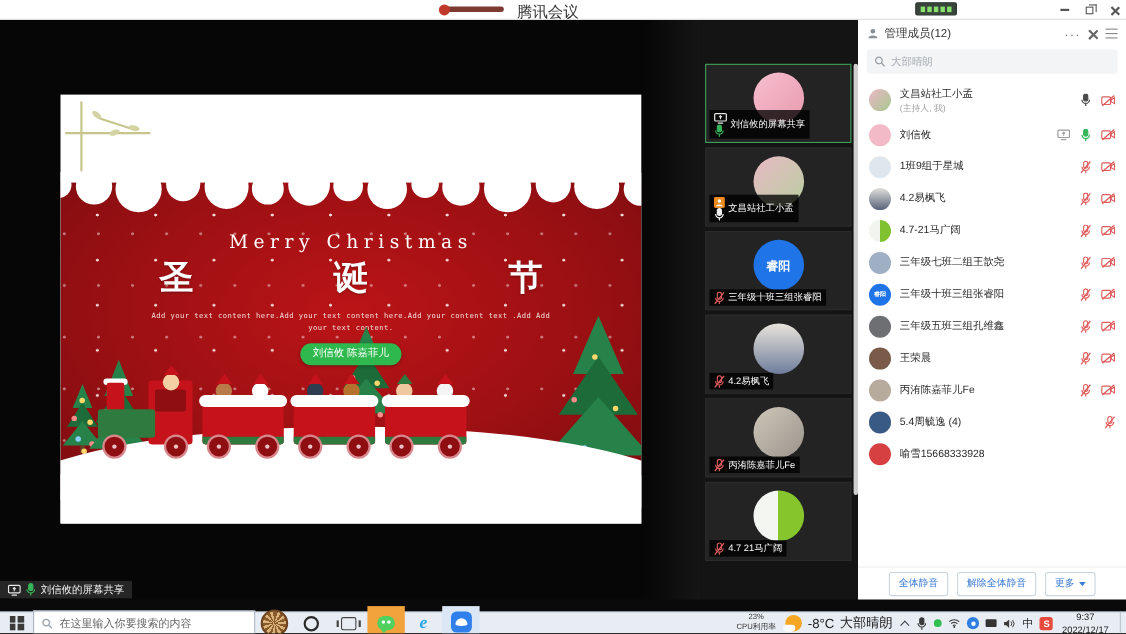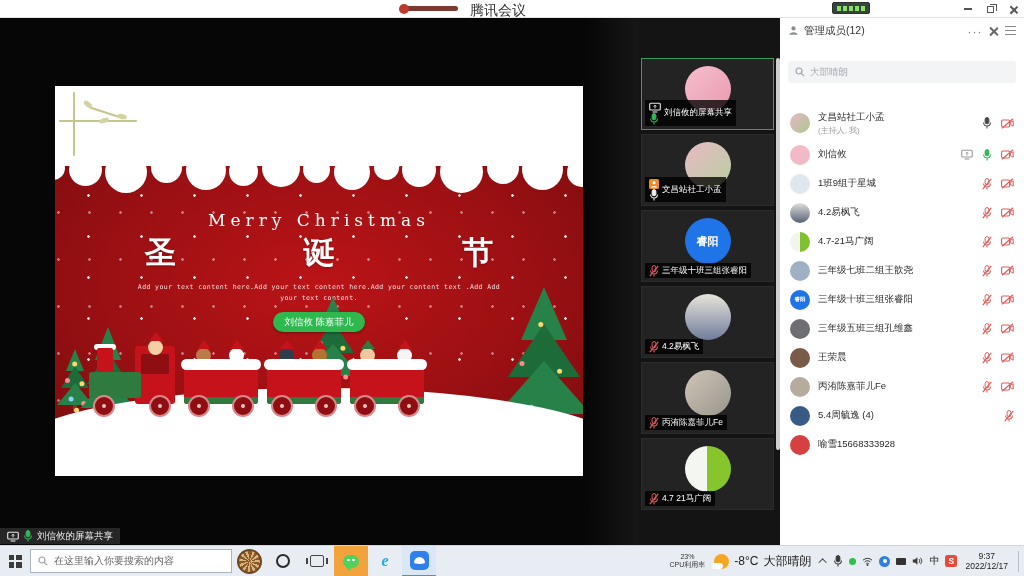--- a/index.html
+++ b/index.html
@@ -68,21 +68,21 @@
   
   .film { position:absolute; top:18px; left:637px; width:143px; height:527px; background:#141414; padding:40px 5px 0 4px; }
   .film-scroll { position:absolute; right:0; top:40px; width:4px; height:392px; background:#cfcfcf; border-radius:2px; }
   .tile { position:relative; width:133px; height:72px; background:#232323; margin-bottom:4px; border:1px solid #2b2b2b; }
   .tile.sel { border:1px solid #3f9d5a; }
   .t-avatar { position:absolute; top:7px; left:50%; transform:translateX(-50%); width:46px; height:46px; border-radius:50%; display:flex; align-items:center; justify-content:center; color:#fff; font-size:11px; font-weight:700; }
   .t-chip { position:absolute; left:3px; bottom:3px; background:rgba(0,0,0,.78); display:flex; align-items:center; gap:3px; padding:1.5px 4px; max-width:126px; font-size:8.5px; color:#fff; white-space:nowrap; overflow:hidden; }
   .t-chip .ic { display:flex; }
 
   
-  .panel { position:absolute; top:18px; left:780px; width:244px; height:527px; background:#fff; display:flex; flex-direction:column; z-index:10;gap:16px; }
+  .panel { position:absolute; top:18px; left:780px; width:244px; height:527px; background:#fff; display:flex; flex-direction:column; z-index:10; }
   .p-head { height:25px; display:flex; align-items:center; gap:5px; padding:0 8px; }
   .p-title { flex:1; font-size:10.5px; color:#333; }
   .more-dots { width:16px; color:#777; text-align:center; }
   .more-dots::before { content:"\00b7\00b7\00b7"; font-size:12px; letter-spacing:1px; }
   .p-close { position:relative; width:10px; height:10px; }
   .p-close::before,.p-close::after { content:""; position:absolute; left:4.5px; top:0; width:1.5px; height:11px; background:#666; }
   .p-close::before { transform:rotate(45deg);} .p-close::after { transform:rotate(-45deg);}
   .p-burger { width:11px; height:9px; border-top:1.5px solid #888; border-bottom:1.5px solid #888; position:relative; margin-left:2px; }
   .p-burger::after { content:""; position:absolute; left:0; right:0; top:2.6px; height:1.5px; background:#888; }
   .p-search { margin:2px 8px 5px; height:22px; background:#f3f4f5; border-radius:3px; display:flex; align-items:center; gap:5px; padding:0 7px; color:#a6adb5; font-size:9.5px; }
@@ -95,21 +95,21 @@
   .m-avatar { width:20px; height:20px; border-radius:50%; flex:none; display:flex; align-items:center; justify-content:center; color:#fff; font-size:5.5px; font-weight:700; overflow:hidden; }
   .m-names { display:flex; flex-direction:column; justify-content:center; overflow:hidden; }
   .m-name { font-size:9.5px; color:#2b2b2b; white-space:nowrap; }
   .m-sub { font-size:8px; color:#a0a0a0; margin-top:1px; }
   .m-icons { margin-left:auto; display:flex; gap:9px; align-items:center; }
   .p-foot { height:30px; border-top:1px solid #ececec; display:flex; align-items:center; justify-content:center; gap:8px; }
   .p-btn { border:1px solid #ccd4de; border-radius:3px; color:#3a7bd5; font-size:9px; padding:3.5px 8px; background:#fff; display:flex; align-items:center; gap:4px; cursor:pointer; }
   .caret { width:0; height:0; border-left:3.5px solid transparent; border-right:3.5px solid transparent; border-top:4px solid #3a7bd5; }
 
   
-  .taskbar { position:absolute; bottom:0; left:0; right:0; height:31px; background:#e8edf3; border-top:1px solid #cdd6e0; display:flex; align-items:center; z-index:40; }
+  .taskbar { position:absolute; bottom:0; left:0; right:0; height:20px; background:#e8edf3; border-top:1px solid #cdd6e0; display:flex; align-items:center; z-index:40; }
   .tb-start { width:30px; display:flex; justify-content:center; }
   .winlogo { width:13px; height:13px; display:grid; grid-template-columns:1fr 1fr; gap:1.5px; }
   .winlogo i { background:#3b3b3b; }
   .tb-search { width:202px; height:24px; background:#fff; border:1px solid #a9b4c0; display:flex; align-items:center; gap:6px; padding:0 7px; font-size:10px; color:#666; }
   .tb-apps { display:flex; align-items:center; height:31px; }
   .appbtn { width:34px; height:31px; display:flex; align-items:center; justify-content:center; }
   .ornate { width:25px; height:25px; border-radius:50%; background:repeating-conic-gradient(#8a5a2a 0 16deg,#d9b37c 16deg 32deg); border:2px solid #6e4520; }
   .cortana { width:14px; height:14px; border:2px solid #2b2b2b; border-radius:50%; }
   .taskview { width:14px; height:12px; border:1.5px solid #444; border-radius:2px; position:relative; }
   .taskview::before,.taskview::after { content:""; position:absolute; top:2px; width:2px; height:6px; background:#444; }
@@ -709,20 +709,32 @@
   </div>
         <div class="m-row">
     <div class="m-avatar" style="background: rgb(214, 64, 64);"></div>
     <div class="m-names">
       <div class="m-name">喻雪15668333928</div>
 
     </div>
     <div class="m-icons"></div>
   </div>
       </div>
+    <div class="p-foot">
+      <button class="p-btn">
+          <span>全体静音</span>
+        </button>
+      <button class="p-btn">
+          <span>解除全体静音</span>
+        </button>
+      <button class="p-btn">
+          <span>更多</span>
+          <span class="caret"></span>
+        </button>
+    </div>
   </div>
 
   <div class="taskbar">
     <div class="tb-start">
         <span class="winlogo">
           <i></i>
           <i></i>
           <i></i>
           <i></i>
         </span>

